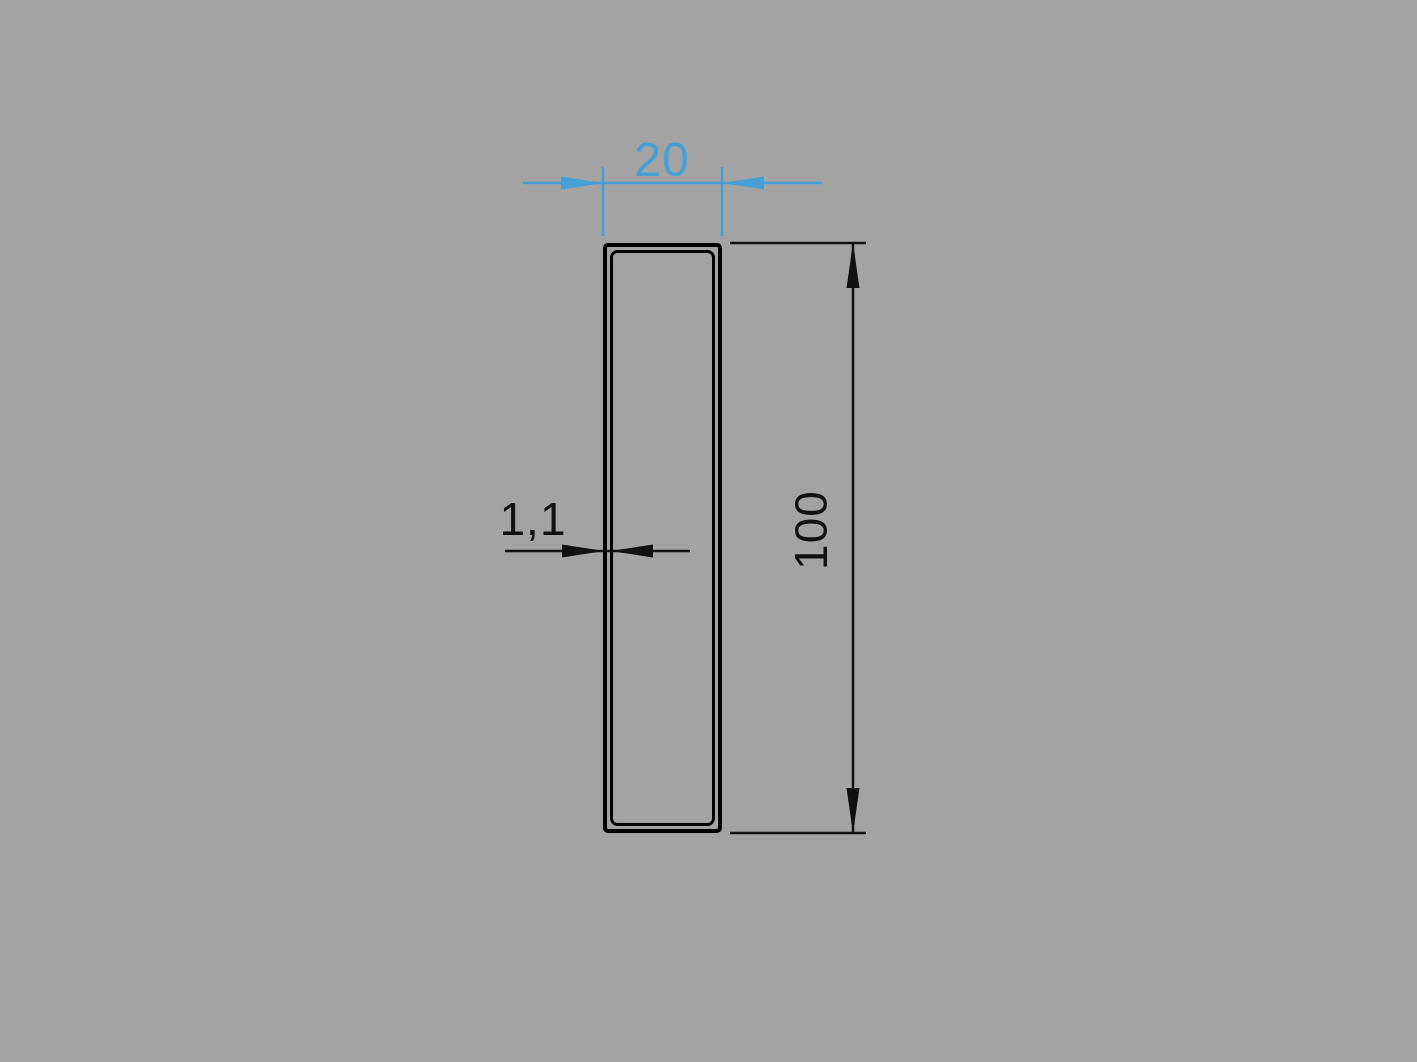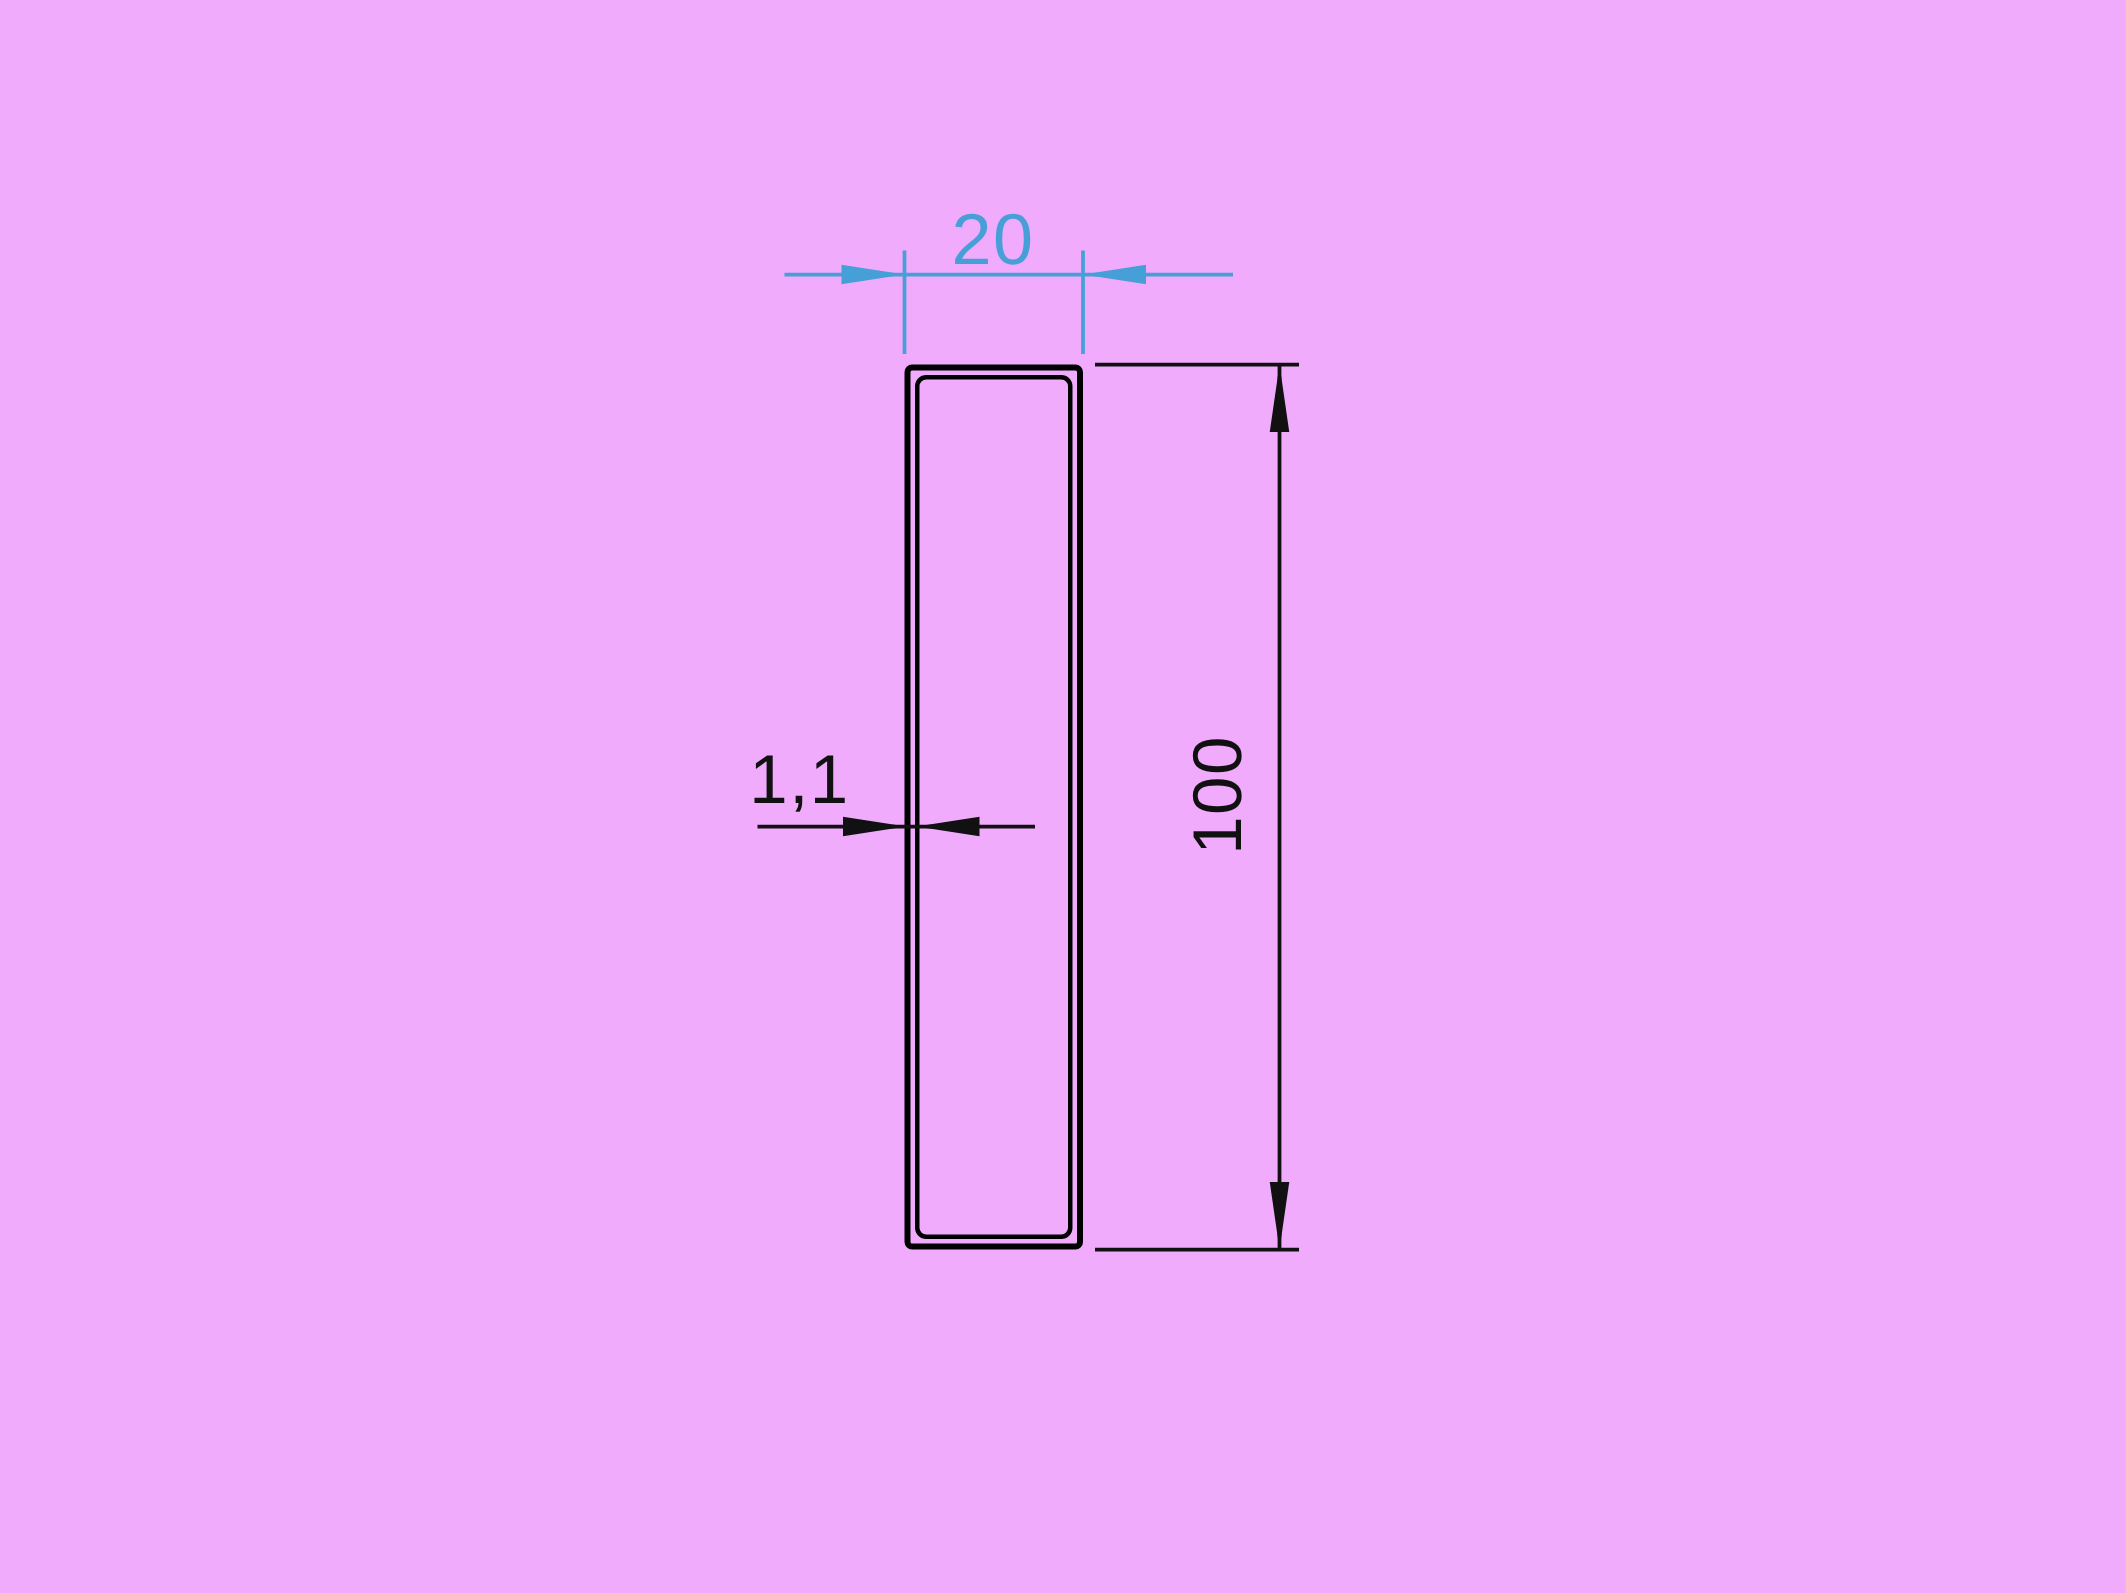--- a/index.html
+++ b/index.html
@@ -4,21 +4,21 @@
 <style>
   html, body {
     margin: 0;
     padding: 0;
     background: #ffffff;
   }
   .canvas {
     position: relative;
     width: 1417px;
     height: 1062px;
-    background: #f0abfc;
+    background: #a3a3a3;
     overflow: hidden;
   }
   svg { display: block; }
   .dim-text {
     font-family: "Liberation Sans", "DejaVu Sans", sans-serif;
     font-size: 46px;
     letter-spacing: 1px;
   }
   .dim-text-width { font-size: 48px; }
   .thin-stroke { fill: none; }

